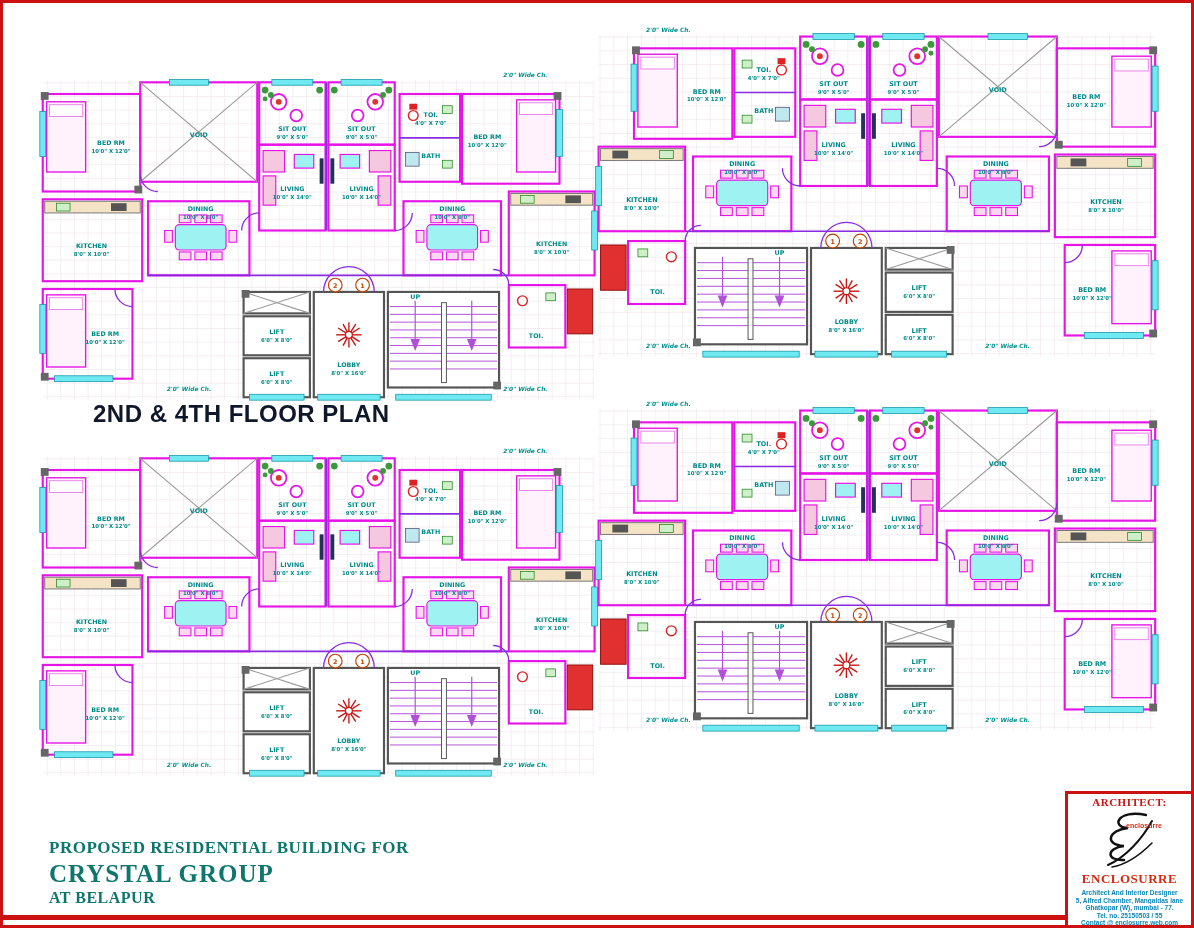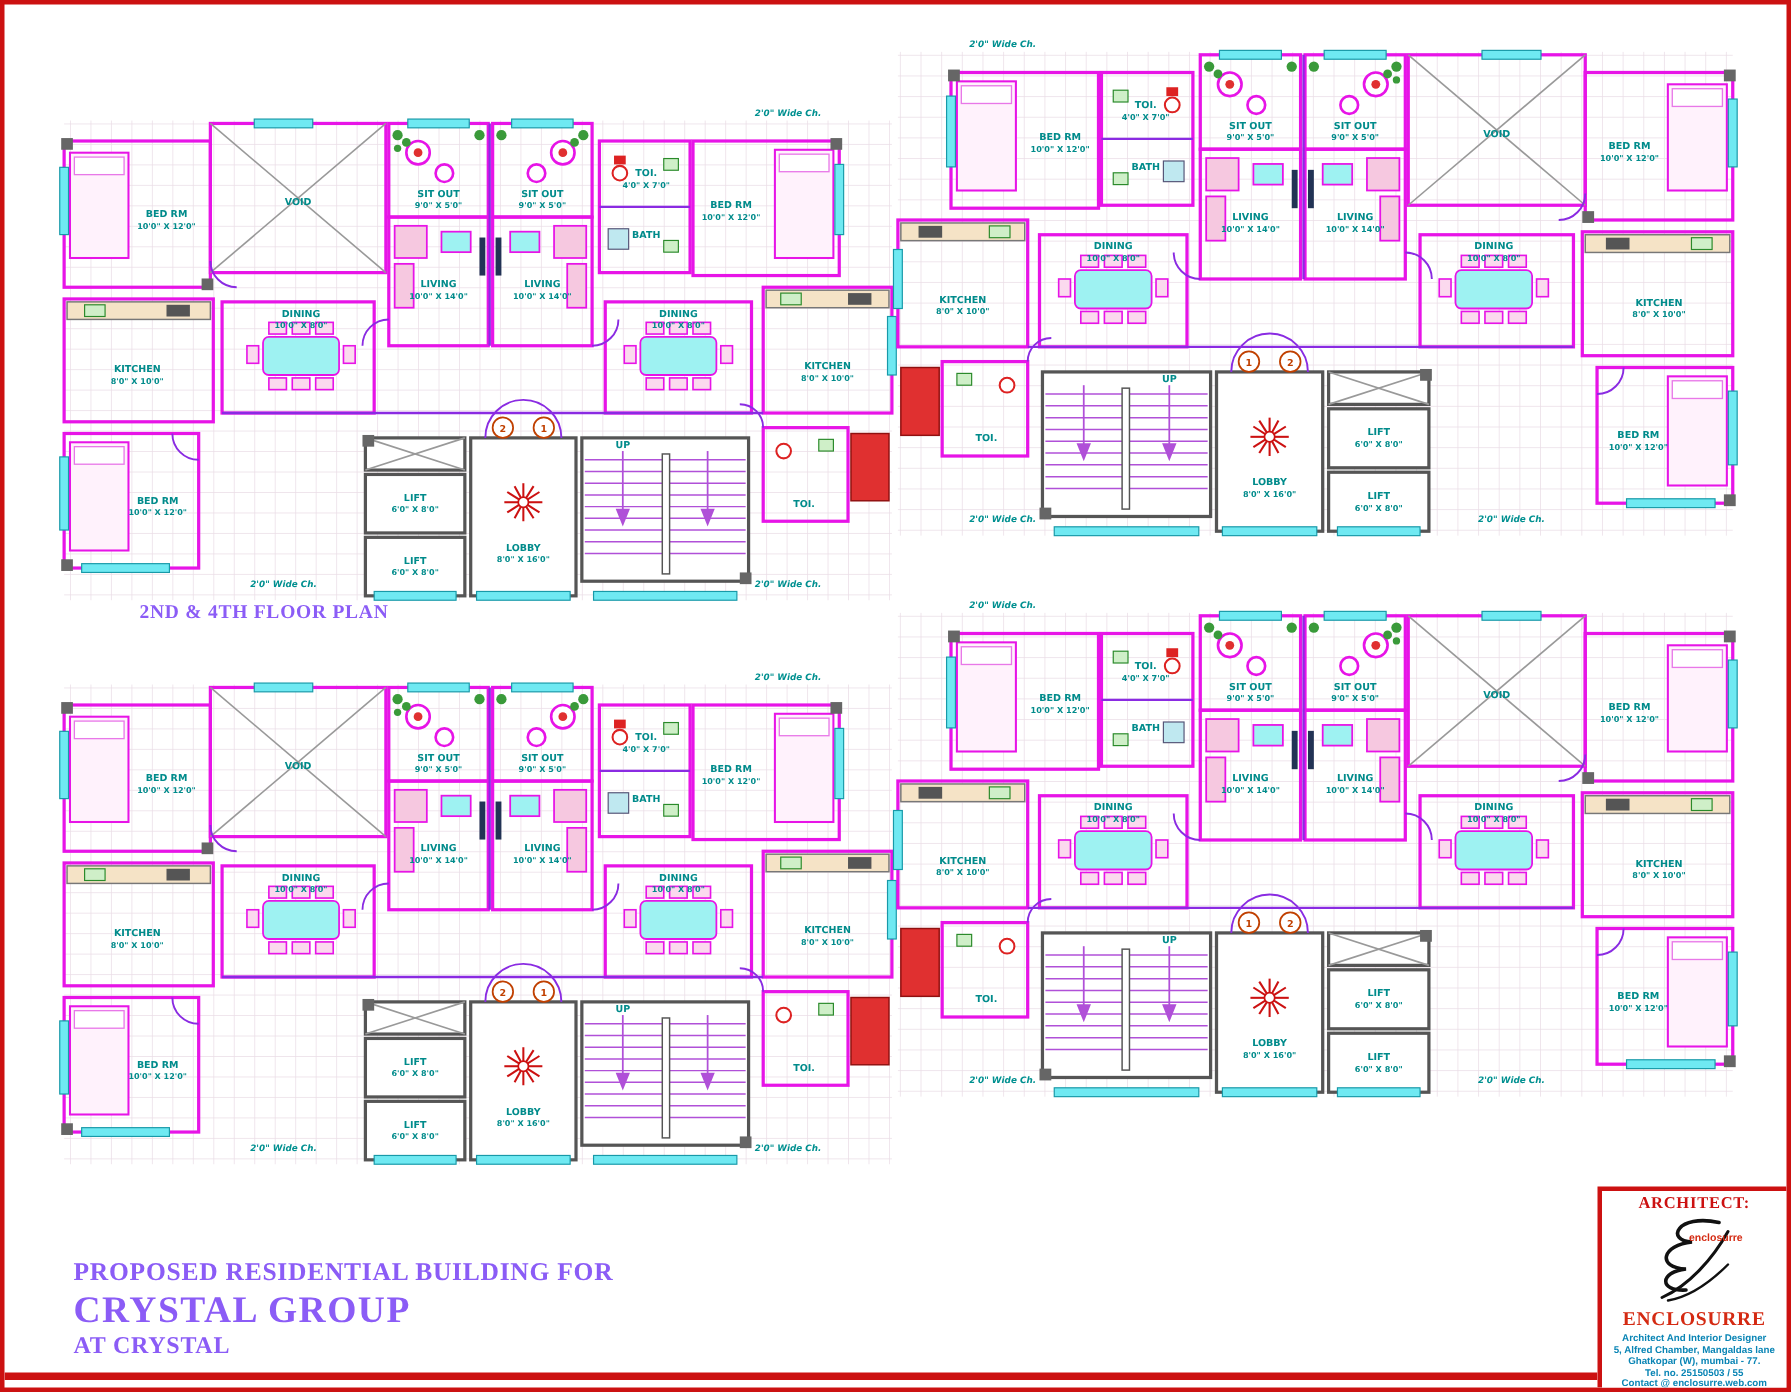--- a/index.html
+++ b/index.html
@@ -1,22 +1,22 @@
 <!DOCTYPE html>
 <html><head>
 <meta charset="utf-8">
 <style>
   html,body{margin:0;padding:0;background:#fff;}
   .page{position:relative;width:1194px;height:928px;background:#fff;border:3px solid #CC1111;
         box-sizing:border-box;overflow:hidden;font-family:"Liberation Sans",sans-serif;}
   .wing-slot{position:absolute;}
   .wing-slot svg{display:block;width:100%;height:100%;}
-  .plan-title{position:absolute;font-family:Liberation Serif, serif;font-weight:bold;
-              color:#8b5cf6;font-size:13px;letter-spacing:.5px;white-space:nowrap;}
-  .project-block{position:absolute;left:46px;top:836px;color:#8b5cf6;
+  .plan-title{position:absolute;font-family:Liberation Sans, sans-serif;font-weight:bold;
+              color:#0f172a;font-size:24px;letter-spacing:.5px;white-space:nowrap;}
+  .project-block{position:absolute;left:46px;top:836px;color:#0f766e;
                  font-family:"Liberation Serif",serif;font-weight:bold;line-height:1.05;}
   .project-line1{font-size:17px;letter-spacing:.5px;}
   .project-line2{font-size:25px;letter-spacing:1px;margin-top:4px;}
   .project-line3{font-size:16px;letter-spacing:.5px;margin-top:3px;}
   .bottom-rule{position:absolute;left:0;top:912px;width:1062px;height:5px;background:#CC1111;}
   .architect-box{position:absolute;left:1062px;top:788px;width:129px;height:171px;
                  border:3px solid #CC1111;box-sizing:border-box;background:#fff;
                  text-align:center;padding-top:2px;}
   .arch-heading{color:#CC1111;font-weight:bold;font-size:11px;font-family:"Liberation Serif",serif;letter-spacing:.5px;}
   .arch-logo{position:relative;height:62px;margin-top:1px;}
@@ -949,21 +949,21 @@
       </g>
     </g>
   </svg>
     </div>
 
   <div class="plan-title" style="left:90px;top:397px;">2ND &amp; 4TH FLOOR PLAN</div>
 
   <div class="project-block">
     <div class="project-line1">PROPOSED RESIDENTIAL BUILDING FOR</div>
     <div class="project-line2">CRYSTAL GROUP</div>
-    <div class="project-line3">AT CRYSTAL</div>
+    <div class="project-line3">AT BELAPUR</div>
   </div>
 
   <div class="bottom-rule"></div>
 
   <div class="architect-box">
     <div class="arch-heading">ARCHITECT:</div>
     <div class="arch-logo">
       <svg width="123" height="62" viewBox="0 0 123 62">
         <path d="M78,6 C50,0 42,18 60,19 C40,21 36,36 56,37 C38,39 38,52 56,51" fill="none" stroke="#111" stroke-width="2.4" stroke-linecap="round"></path>
         <path d="M40,56 C58,48 74,30 84,12" fill="none" stroke="#111" stroke-width="2" stroke-linecap="round"></path>

